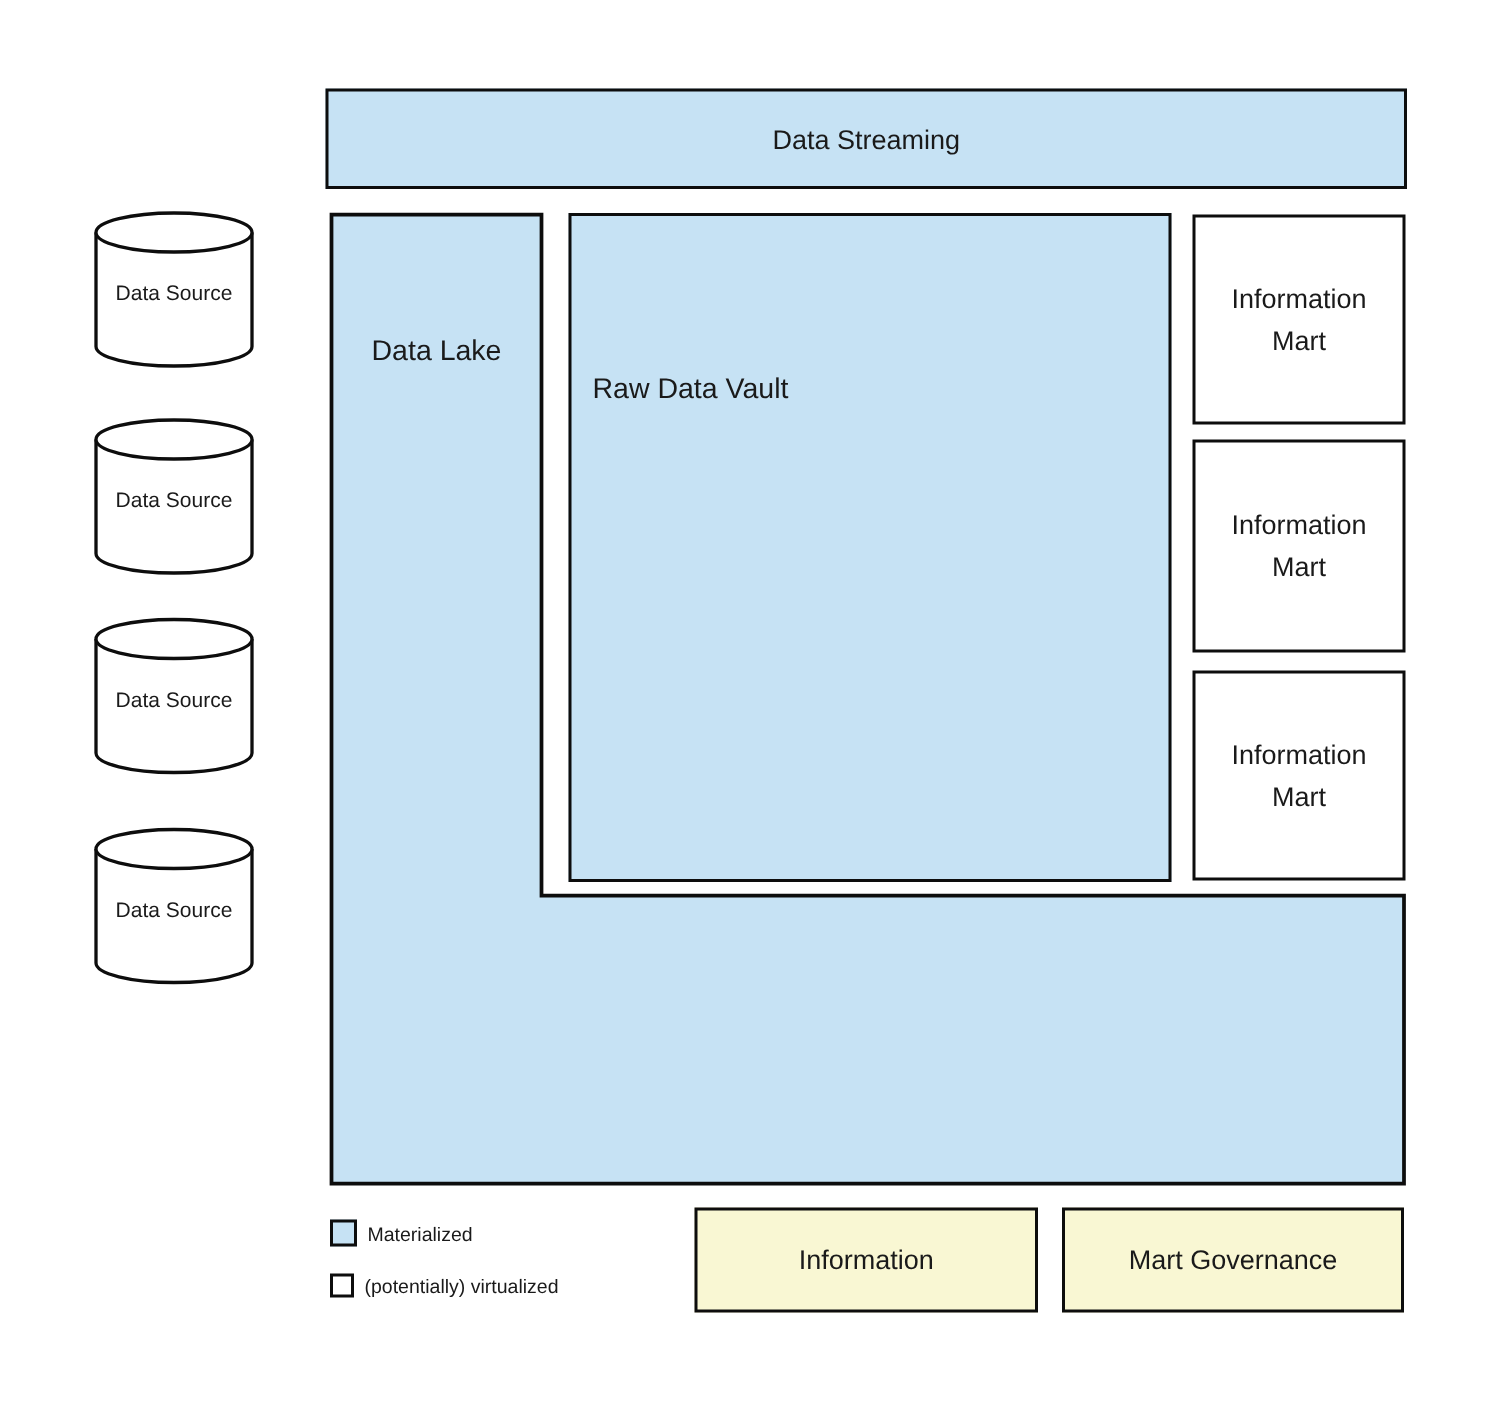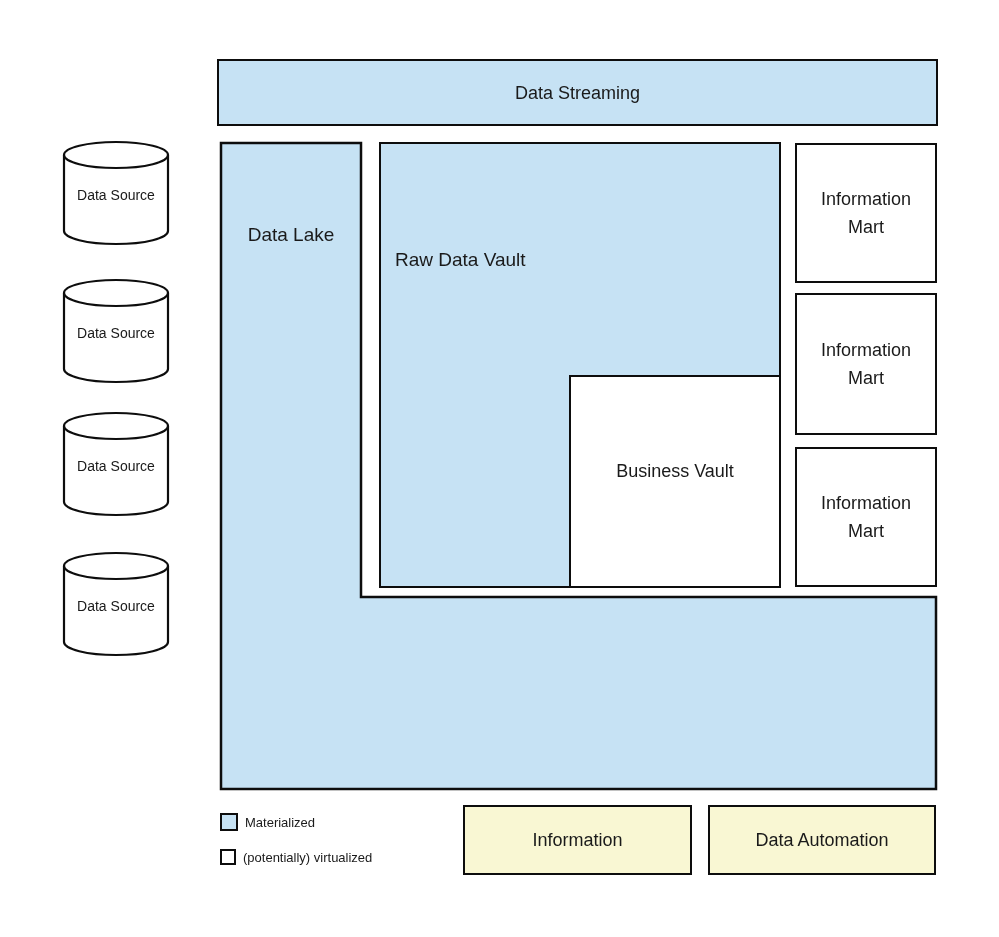--- a/index.html
+++ b/index.html
@@ -52,23 +52,20 @@
   </svg>
   <div class="label lake-label">Data Lake</div>
 
   <div class="box blue fs-lg" style="left:217px;top:59px;width:721px;height:67px;">
     <span>Data Streaming</span>
   </div>
 
   <div class="box blue" style="left:379px;top:142px;width:402px;height:446px;"></div>
   <div class="label rdv-label">Raw Data Vault</div>
 
-  <div class="box white fs-lg" style="left:569px;top:375px;width:212px;height:213px;">
-    <span class="bv-inner">Business Vault</span>
-  </div>
 
   <div class="box white fs-lg mart" style="top:143px;">
     <span>Information Mart</span>
   </div>
   <div class="box white fs-lg mart" style="top:293px;height:142px;">
     <span>Information Mart</span>
   </div>
   <div class="box white fs-lg mart" style="top:447px;">
     <span>Information Mart</span>
   </div>
@@ -99,21 +96,21 @@
       <path class="cyl-fill" d="M2,15 L2,91 A52,13 0 0 0 106,91 L106,15"></path>
       <ellipse class="cyl-fill" cx="54" cy="15" rx="52" ry="13"></ellipse>
     </svg>
     <div class="cyl-label">Data Source</div>
   </div>
 
   <div class="box yellow fs-lg" style="left:463px;top:805px;width:229px;height:70px;">
     <span>Information</span>
   </div>
   <div class="box yellow fs-lg" style="left:708px;top:805px;width:228px;height:70px;">
-    <span>Data Automation</span>
+    <span>Mart Governance</span>
   </div>
 
   <div class="legend-row" style="left:220px;top:813px;">
     <span class="swatch swatch-materialized"></span>
     <span class="legend-text">Materialized</span>
   </div>
   <div class="legend-row" style="left:220px;top:849px;">
     <span class="swatch swatch-virtualized"></span>
     <span class="legend-text">(potentially) virtualized</span>
   </div>

